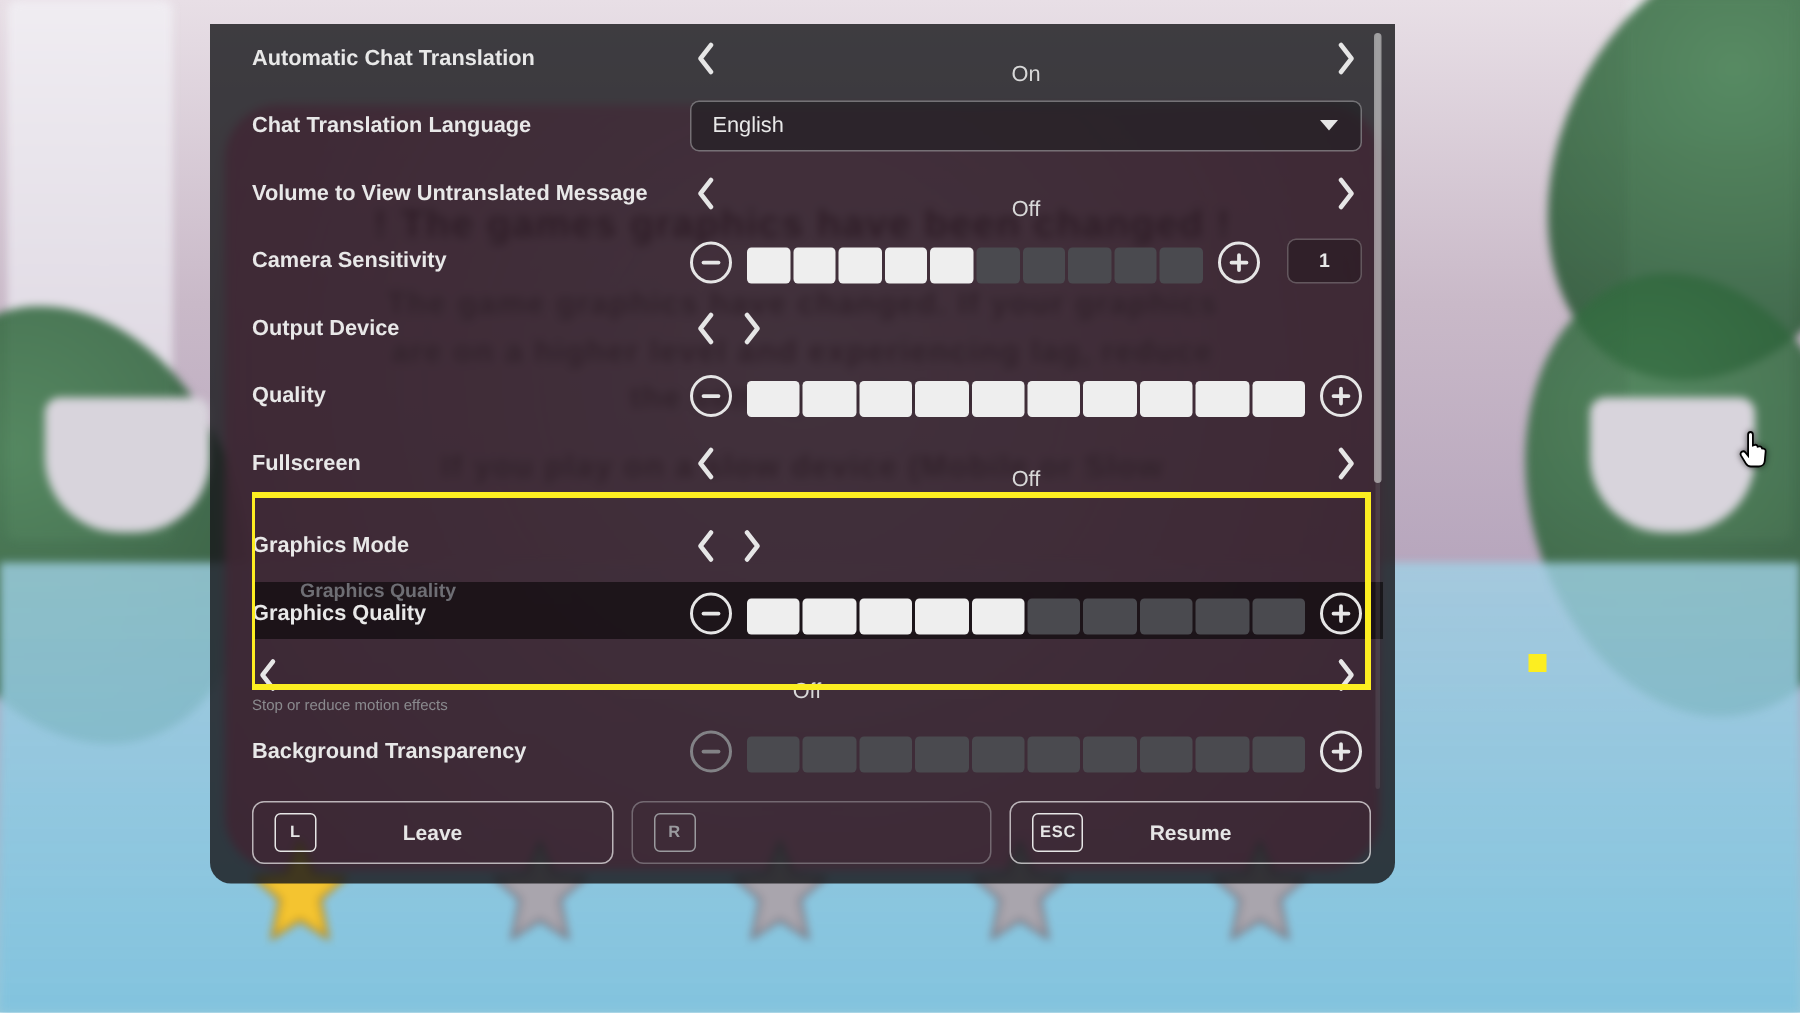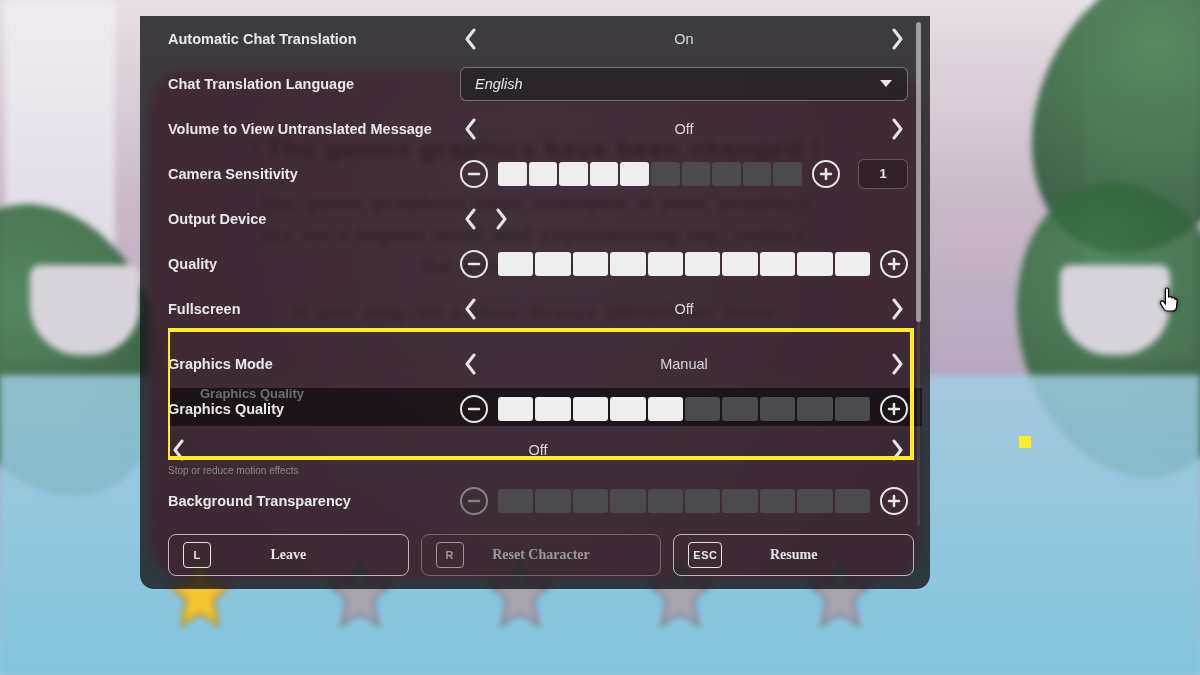--- a/index.html
+++ b/index.html
@@ -44,38 +44,38 @@
   .scroll-track { position:absolute; right:2px; top:6px; bottom:0; width:3px; background:rgba(255,255,255,0.08); border-radius:2px; }
   .scroll-thumb { position:absolute; right:1px; top:6px; width:5px; height:300px; background:rgba(230,230,230,0.55); border-radius:3px; }
   .row {
     display:flex; align-items:center;
     height:45px;
     font-size:14.5px;
     font-weight:600;
     margin-right:14px;
   }
   .row .label { width: 292px; flex:none; }
-  .row .control { flex:1; display:flex; align-items:center; gap:8px; }
+  .row .control { flex:1; display:flex; align-items:flex-end; gap:8px; }
   .chev { width:22px; height:38px; display:flex; align-items:center; justify-content:center; cursor:pointer; }
   .chev svg { width:14px; height:22px; stroke:#e6e6e6; stroke-width:3; fill:none; stroke-linecap:round; stroke-linejoin:round; }
   .value-mid { flex:1; text-align:center; color:#d8d8d8; font-weight:500; }
   .circle-btn { width:28px; height:28px; border:2px solid #e6e6e6; border-radius:50%; display:flex; align-items:center; justify-content:center; cursor:pointer; flex:none; }
   .circle-btn svg { width:14px; height:14px; stroke:#e6e6e6; stroke-width:2.5; stroke-linecap:round; }
   .circle-btn.dim { border-color:#828286; }
   .circle-btn.dim svg { stroke:#828286; }
   .seg-track { flex:1; height:24px; display:flex; gap:2px; padding:0 2px; }
   .seg { flex:1; border-radius:3px; background:#4a4a4f; }
   .seg.on { background:#eeeeee; }
   .num-box { width:50px; height:30px; border:1px solid rgba(255,255,255,0.25); border-radius:6px; display:flex; align-items:center; justify-content:center; margin-left:10px; font-size:13px; background:rgba(0,0,0,0.25); }
   .dropdown {
     flex:1; height:34px; border:1px solid rgba(255,255,255,0.35); border-radius:6px;
     background:rgba(30,30,34,0.6); display:flex; align-items:center; padding:0 14px;
     justify-content:space-between; cursor:pointer;
   }
-  .dropdown .dd-val { font-weight:500;font-style:italic; }
+  .dropdown .dd-val { font-weight:500; }
   .dropdown svg { width:14px; height:10px; fill:#e6e6e6; }
   .subtext { font-size:10px; color:#8a8a8e; margin:-4px 0 2px 0; font-weight:400; }
   
   .highlight-box {
     position:absolute;
     left:-2px; right:8px;
     border:4px solid #fcee21;
     pointer-events:none;
     z-index:5;
   }
@@ -88,21 +88,21 @@
     display:flex; align-items:center; gap:18px; padding:0 14px;
     color:#e6e6e6; font-weight:600; font-size:14px;
     background:transparent; cursor:pointer; position:relative;
   }
   .action-btn.dim { border-color:rgba(180,180,185,0.45); color:#9a9a9e; }
   .keycap {
     min-width:28px; height:26px; border:1.5px solid currentColor; border-radius:4px;
     display:flex; align-items:center; justify-content:center; font-size:11px; padding:0 4px;
     font-weight:700; letter-spacing:0.5px;
   }
-  .action-btn .btn-label { position:absolute; left:0; right:0; text-align:center; pointer-events:none;font-family:Liberation Serif, serif; }
+  .action-btn .btn-label { position:absolute; left:0; right:0; text-align:center; pointer-events:none; }
   
   .cursor { position:absolute; z-index:50; }
   .cursor svg { width:24px; height:28px; filter:drop-shadow(0 0 2px rgba(0,0,0,0.6)); }
   
   .yellow-dot { position:absolute; width:12px; height:12px; background:#fcee21; z-index:40; }
 </style>
 </head>
 <body>
 
 <div class="bg">
@@ -289,21 +289,20 @@
     <div class="highlight-box" style="top:312px; height:132px;"></div>
 
     <div class="row" style="margin-top:10px;">
       <div class="label">Graphics Mode</div>
       <div class="control">
         <div class="chev">
             <svg viewBox="0 0 14 22">
               <path d="M10 2L3 11l7 9"></path>
             </svg>
           </div>
-        <div class="value-mid">Manual</div>
         <div class="chev">
             <svg viewBox="0 0 14 22">
               <path d="M4 2l7 9-7 9"></path>
             </svg>
           </div>
       </div>
     </div>
 
     <div class="row" style="position:relative;">
       <div style="position:absolute; left:-2px; right:-110px; top:2px; height:38px; background:rgba(0,0,0,0.55); border-radius:4px; z-index:-1;"></div>
@@ -384,21 +383,20 @@
 
   </div>
 
   <div class="bottom-bar">
     <div class="action-btn">
       <div class="keycap">L</div>
       <span class="btn-label">Leave</span>
     </div>
     <div class="action-btn dim">
       <div class="keycap">R</div>
-      <span class="btn-label">Reset Character</span>
     </div>
     <div class="action-btn">
       <div class="keycap">ESC</div>
       <span class="btn-label">Resume</span>
     </div>
   </div>
 </div>
 
 <div class="yellow-dot" style="left:1019px; top:436px;"></div>
 

